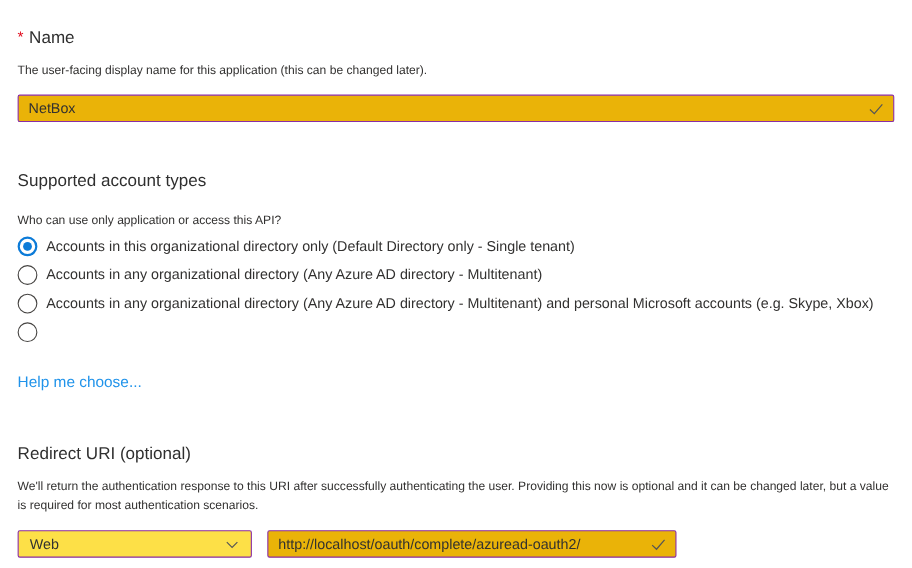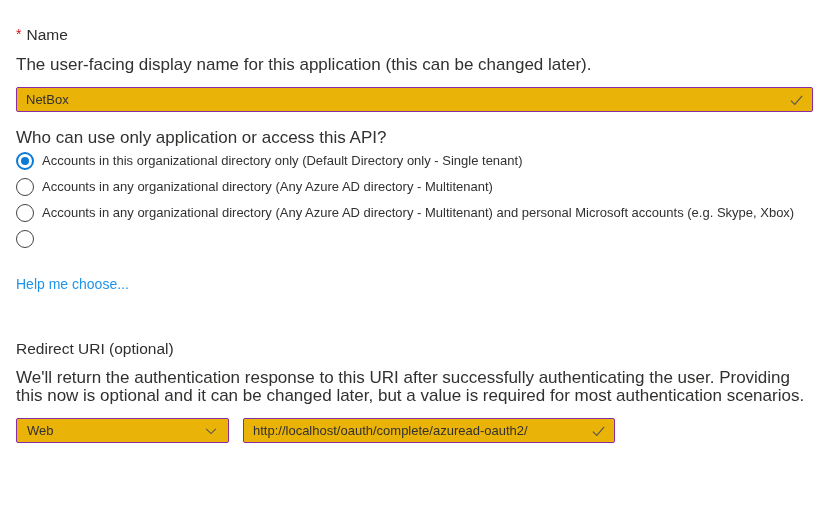--- a/index.html
+++ b/index.html
@@ -23,21 +23,21 @@
   .title-name { padding-top: 12px; }
   .req {
     color: #e00b1c;
     margin-right: 5px;
     position: relative;
     top: -1px;
     font-size: 14px;
   }
   .desc {
     margin: 10px 0 0 0;
-    font-size: 17px;
+    font-size: 11px;
     line-height: 18px;
     color: #323130;
   }
 
   .input-box {
     position: relative;
     margin-top: 13px;
     width: 100%;
   }
   .text-input {
@@ -110,21 +110,21 @@
     display: flex;
     gap: 14px;
     align-items: center;
   }
   .dropdown {
     position: relative;
     width: 213px;
     height: 25px;
     border: 1px solid #8a2da5;
     border-radius: 2px;
-    background: #eab308;
+    background: #fde047;
     display: flex;
     align-items: center;
     padding: 0 30px 0 10px;
     font-size: 13px;
     color: #323130;
     cursor: pointer;
   }
   .chevron-icon {
     position: absolute;
     right: 10px;
@@ -146,20 +146,21 @@
   <p class="desc">The user-facing display name for this application (this can be changed later).</p>
 
   <div class="input-box">
     <input class="text-input" type="text" value="NetBox" style="">
     <svg class="check-icon" viewBox="0 0 16 16">
       <path d="M2 8.6 L6.2 12.6 L14 3.6" fill="none" stroke="#565656" stroke-width="1.2"></path>
     </svg>
   </div>
 
   
+  <h2 class="section-title title-sat">Supported account types</h2>
 
   <p class="desc question">Who can use only application or access this API?</p>
 
   <div class="radio-group">
     <label class="radio-row">
       <span class="radio selected"></span>
       <span class="radio-label">Accounts in this organizational directory only (Default Directory only - Single tenant)</span>
     </label>
     <label class="radio-row">
       <span class="radio"></span>

